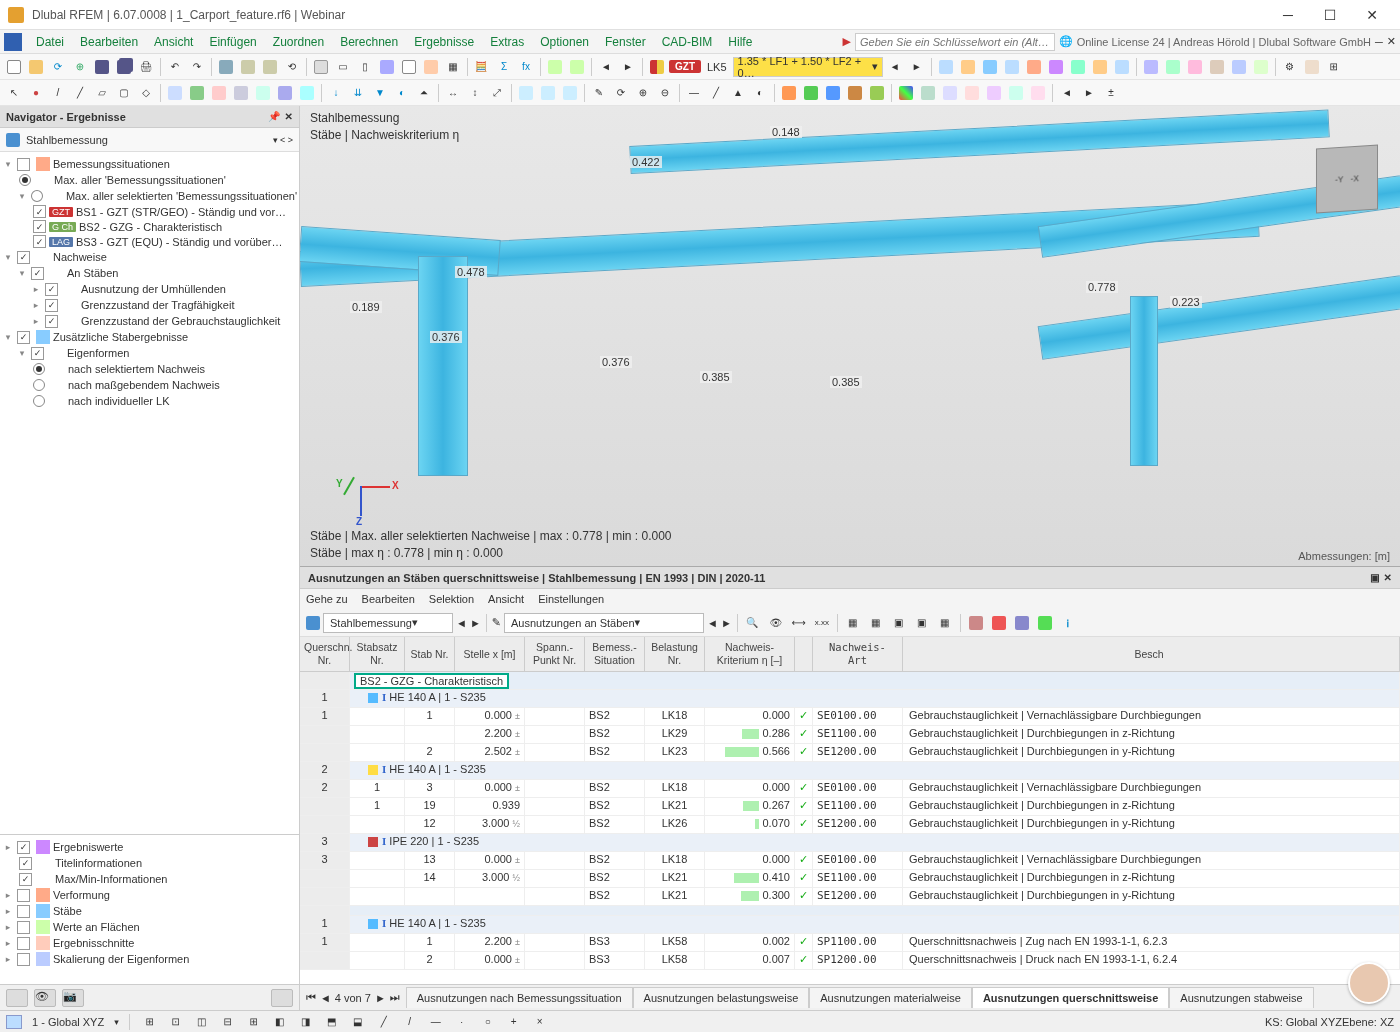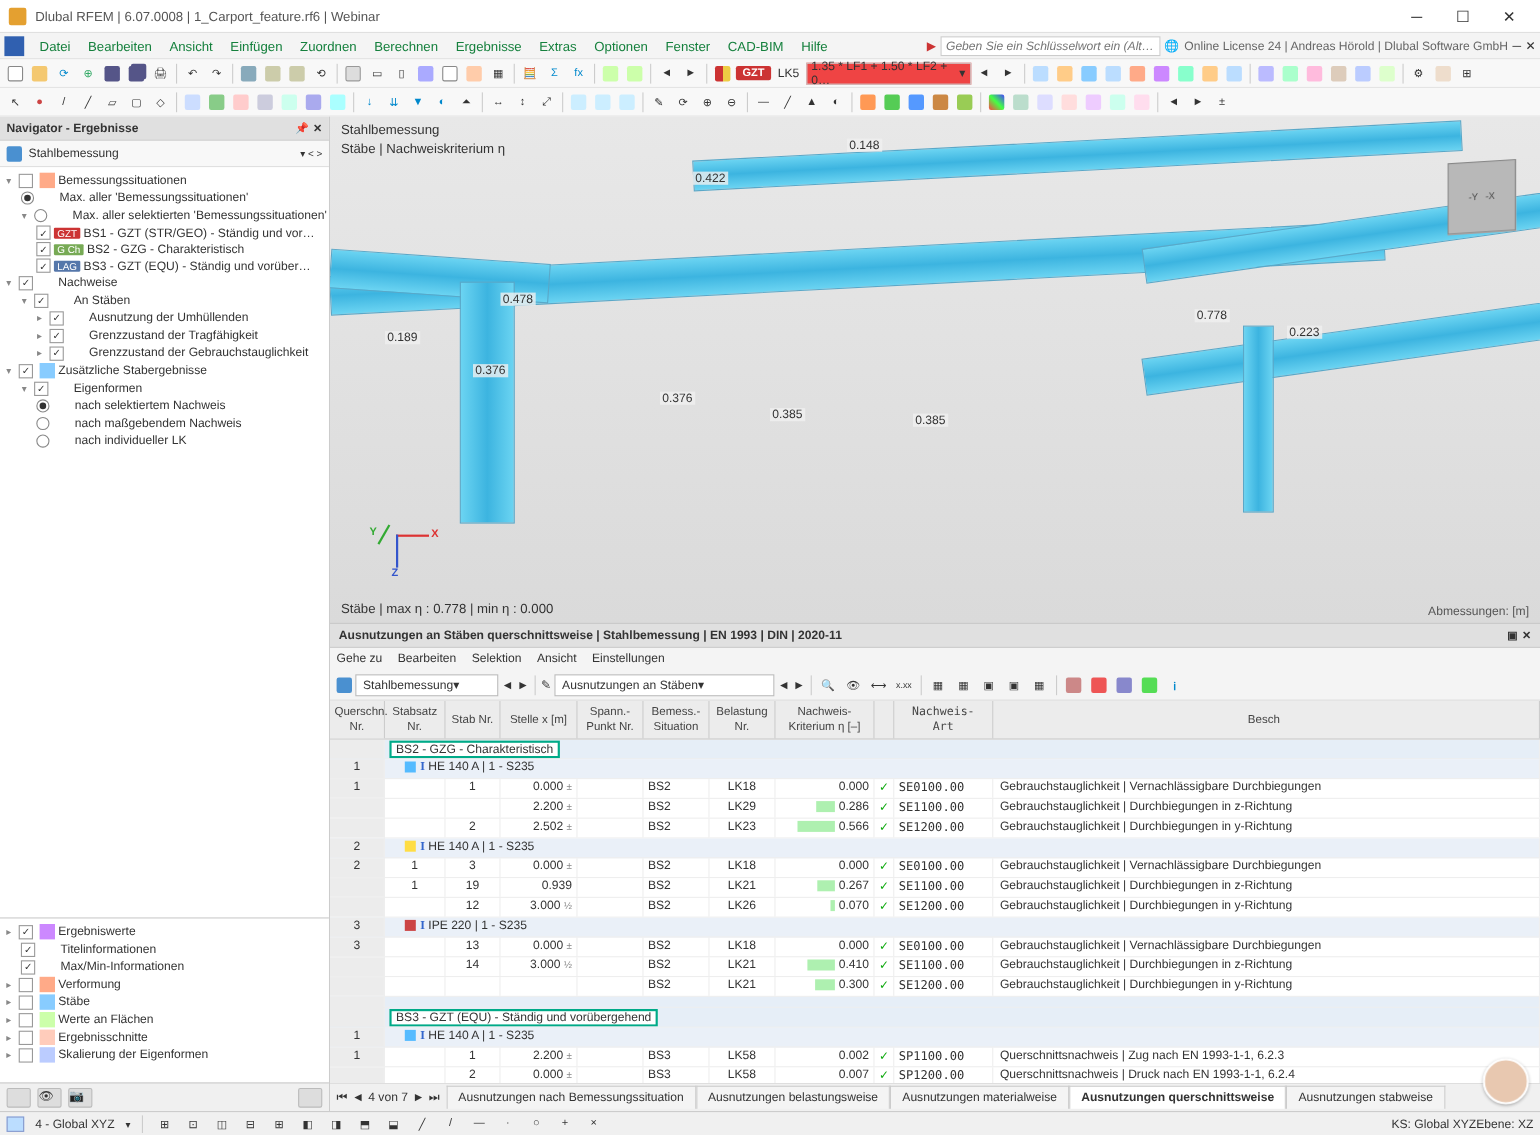--- a/index.html
+++ b/index.html
@@ -17,21 +17,21 @@
 .menubar .logo { width: 18px; height: 18px; background: #3060b0; margin-right: 6px; }
 .menubar .menu-item { padding: 3px 8px; font-size: 12px; color: #15803d; cursor: default; }
 .menubar .right { margin-left: auto; display: flex; align-items: center; gap: 4px; }
 .menubar .search-box { width: 200px; height: 18px; border: 1px solid #ccc; background: #fff; font-size: 11px; padding: 0 4px; color: #aaa; font-style: italic; }
 .menubar .license { font-size: 11px; color: #666; }
 
 
 .toolbar { height: 26px; background: #f8f8f8; border-bottom: 1px solid #e4e4e4; display: flex; align-items: center; padding: 0 4px; gap: 2px; overflow: hidden; }
 .tb-btn { width: 20px; height: 20px; display: flex; align-items: center; justify-content: center; border-radius: 2px; font-size: 10px; }
 .tb-sep { width: 1px; height: 18px; background: #ccc; margin: 0 2px; }
-.tb-dropdown { height: 20px; border: 1px solid #ccc; background: #ef4444; font-size: 11px; padding: 0 4px; display: flex; align-items: center; }
+.tb-dropdown { height: 20px; border: 1px solid #ccc; background: #fde047; font-size: 11px; padding: 0 4px; display: flex; align-items: center; }
 .tb-badge { padding: 1px 6px; font-size: 10px; color: #fff; border-radius: 2px; font-weight: bold; }
 .tb-badge.gzt { background: #c33; }
 
 
 .main { display: flex; height: calc(100% - 30px - 24px - 52px - 22px); }
 .nav-panel { width: 300px; background: #f4f4f4; border-right: 1px solid #ccc; display: flex; flex-direction: column; }
 .nav-header { height: 22px; background: #e0e0e0; border-bottom: 1px solid #ccc; display: flex; align-items: center; padding: 0 6px; font-size: 11px; font-weight: bold; }
 .nav-header .close-btns { margin-left: auto; display: flex; gap: 4px; font-size: 10px; }
 .nav-sub { height: 24px; background: #f8f8f8; border-bottom: 1px solid #ddd; display: flex; align-items: center; padding: 0 6px; }
 .nav-sub .icon { width: 14px; height: 14px; background: #4a90d0; margin-right: 6px; border-radius: 2px; }
@@ -587,20 +587,21 @@
       <div class="cube">-Y &nbsp; -X</div>
       <div class="axis">
         <div class="x"></div>
           <div class="lbl" style="color:#d33;top:24px;left:62px">X</div>
         <div class="y"></div>
           <div class="lbl" style="color:#3a3;top:22px;left:6px">Y</div>
         <div class="z"></div>
           <div class="lbl" style="color:#35c;top:60px;left:26px">Z</div>
       </div>
       <div class="vp-footer">
+        <div>Stäbe | Max. aller selektierten Nachweise | max  : 0.778 | min  : 0.000</div>
           <div>Stäbe | max η : 0.778 | min η : 0.000</div>
       </div>
       <div class="vp-dim-label">Abmessungen: [m]</div>
     </div>
 
     <div class="results-panel">
       <div class="results-title">
         <span>Ausnutzungen an Stäben querschnittsweise | Stahlbemessung | EN 1993 | DIN | 2020-11</span>
         <div class="btns">
             <span>▣</span>
@@ -812,24 +813,20 @@
     <div class="cell c-krit"><span class="bar" style="width:18px"></span> 0.300</div>
     <div class="cell c-chk">✓</div>
     <div class="cell c-art">SE1200.00</div>
     <div class="cell c-besch">Gebrauchstauglichkeit | Durchbiegungen in y-Richtung</div>
   </div>
           </div>
         <div class="rt-row group" style="height:10px">
             <div class="cell c-qnr"></div>
             <div class="cell" style="flex:1"></div>
           </div>
-        <div class="rt-row group highlight">
-          <div class="cell c-qnr"></div>
-          <div class="cell" style="flex:1;text-align:left"><span class="group-label">BS3 - GZT (EQU) - Ständig und vorübergehend</span></div>
-        </div>
         <div class="rt-row section">
           <div class="cell c-qnr">1</div>
           <div class="cell" style="flex:1;text-align:left;padding-left:18px"><span class="swatch" style="background:#5bf"></span><span class="ibeam">I</span> <span>HE 140 A | 1 - S235</span></div>
         </div>
         <div id="rows-d">
             <div class="rt-row">
     <div class="cell c-qnr">1</div>
     <div class="cell c-ssnr"></div>
     <div class="cell c-snr">1</div>
     <div class="cell c-x">2.200 <span style="color:#888;font-size:9px">±</span></div>
@@ -869,21 +866,21 @@
         <div class="tab">Ausnutzungen materialweise</div>
         <div class="tab active">Ausnutzungen querschnittsweise</div>
         <div class="tab">Ausnutzungen stabweise</div>
       </div>
     </div>
   </div>
 </div>
 
 <div class="statusbar">
   <span style="width:16px;height:14px;background:#bdf;border:1px solid #89c"></span>
-  <span>4 - Global XYZ</span>
+  <span>1 - Global XYZ</span>
   <span style="font-size:9px">▾</span>
   <div class="sep"></div>
   <div style="display:flex;gap:6px">
     <span class="tb-btn">⊞</span>
     <span class="tb-btn">⊡</span>
     <span class="tb-btn">◫</span>
     <span class="tb-btn">⊟</span>
     <span class="tb-btn">⊞</span>
     <span class="tb-btn">◧</span>
     <span class="tb-btn">◨</span>

